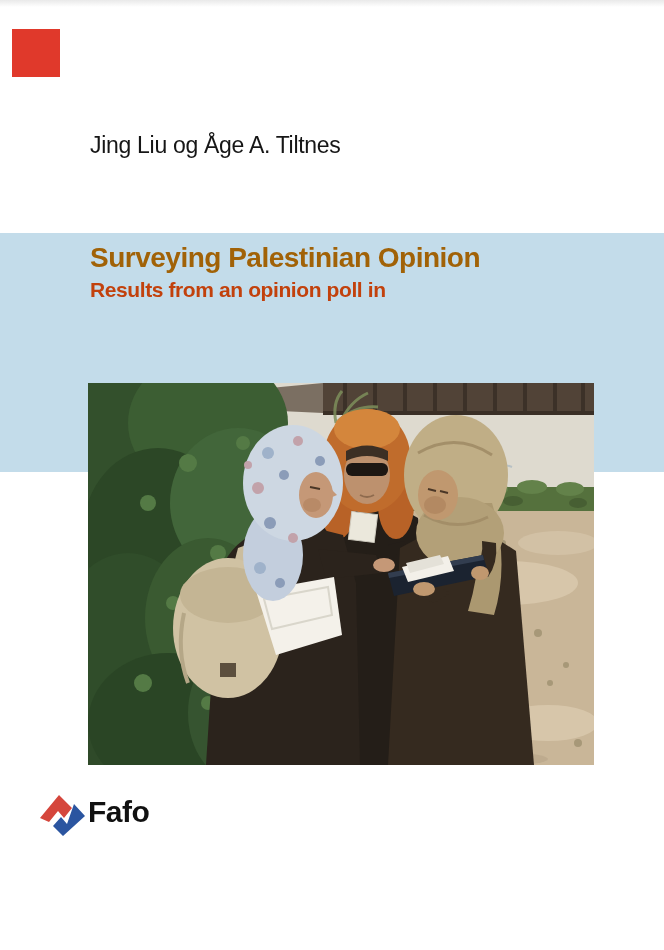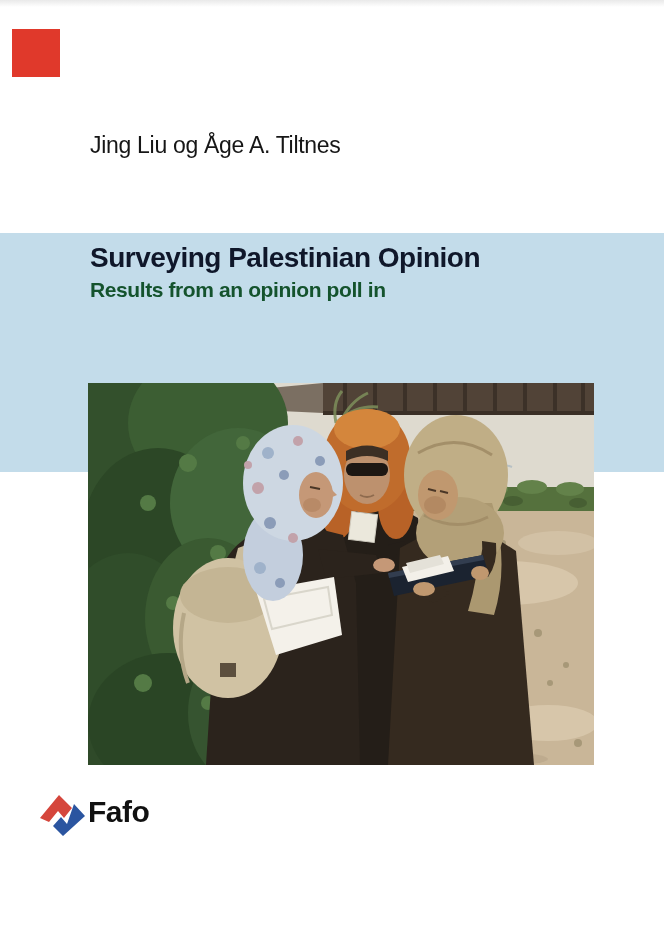--- a/index.html
+++ b/index.html
@@ -25,26 +25,26 @@
     color: #161616; white-space: nowrap;
   }
   .blue-panel {
     position: absolute; left: 0; top: 233px;
     width: 664px; height: 239px;
     background: #c3dcea;
   }
   .cover-title {
     position: absolute; left: 90px; top: 243px;
     font-size: 28px; font-weight: bold; letter-spacing: -0.5px;
-    color: #0f172a; white-space: nowrap; line-height: 1.05;
+    color: #a16207; white-space: nowrap; line-height: 1.05;
   }
   .cover-subtitle {
     position: absolute; left: 90px; top: 279px;
     font-size: 21px; font-weight: bold; letter-spacing: -0.4px;
-    color: #14532d; line-height: 22.4px; white-space: nowrap;
+    color: #c2410c; line-height: 22.4px; white-space: nowrap;
   }
   .cover-photo {
     position: absolute; left: 88px; top: 383px;
     width: 506px; height: 382px;
     overflow: hidden;
   }
   .cover-photo svg { display: block; width: 506px; height: 382px; }
   .footer-logo-mark {
     position: absolute; left: 35px; top: 792px;
     width: 50px; height: 44px;

